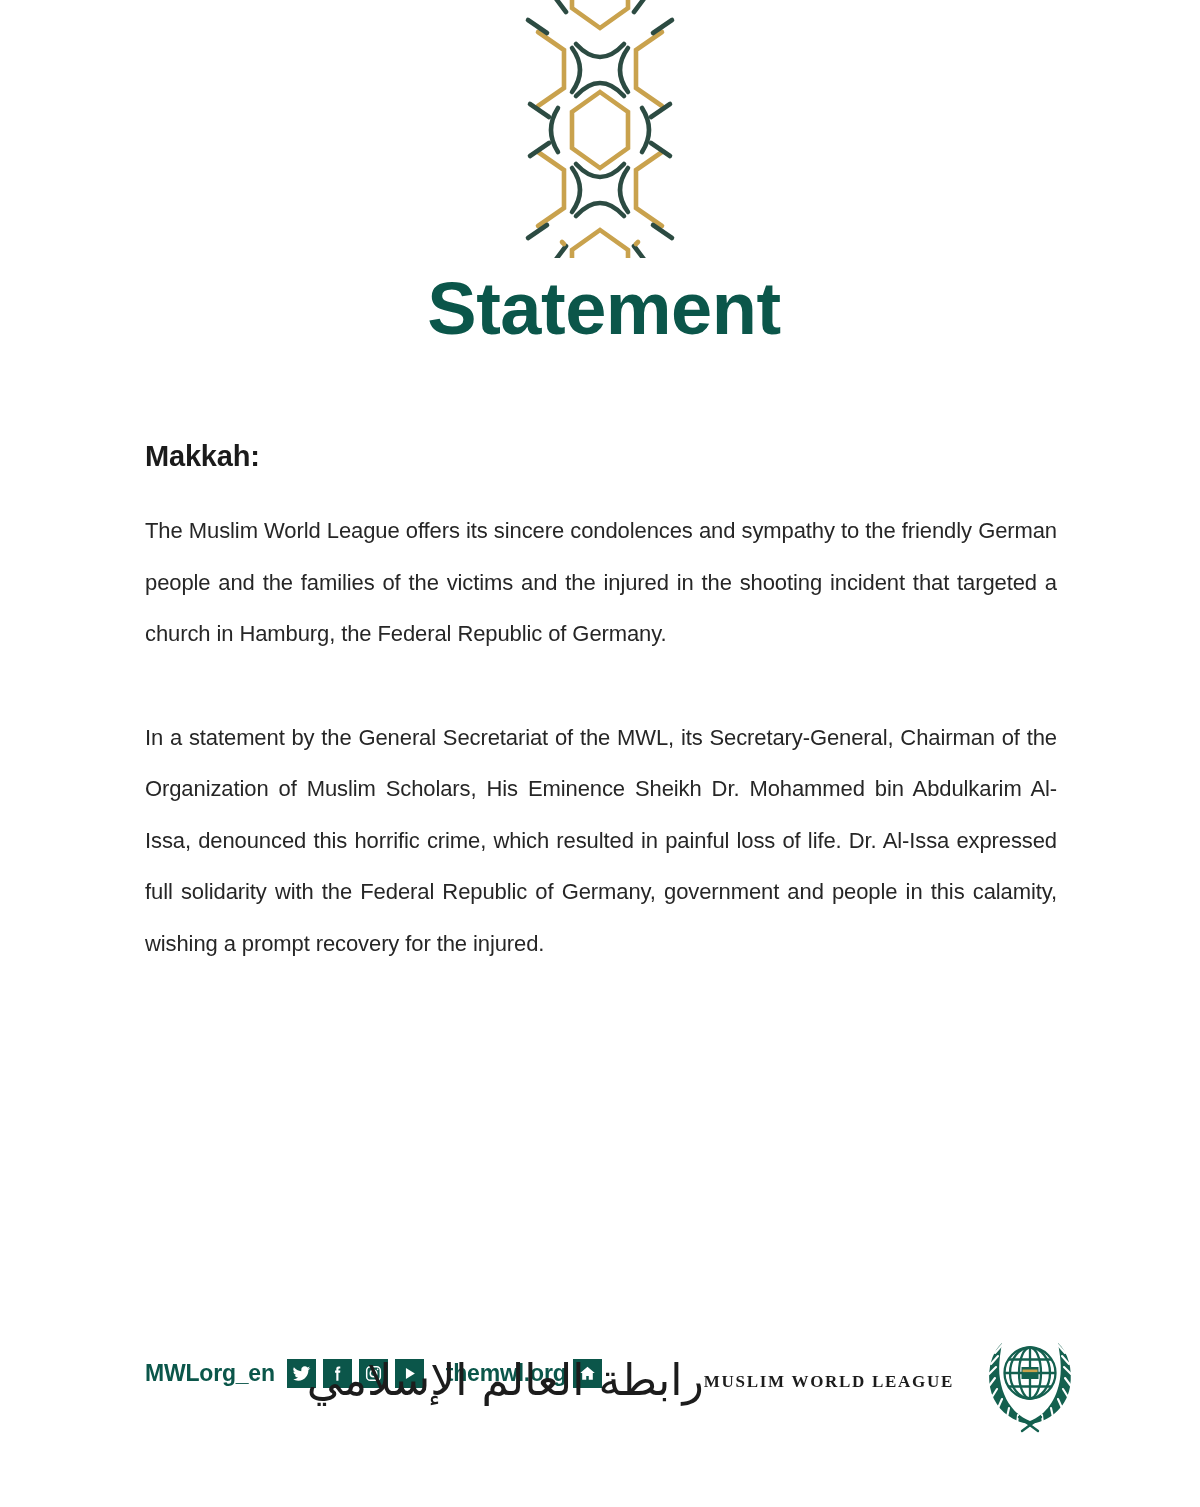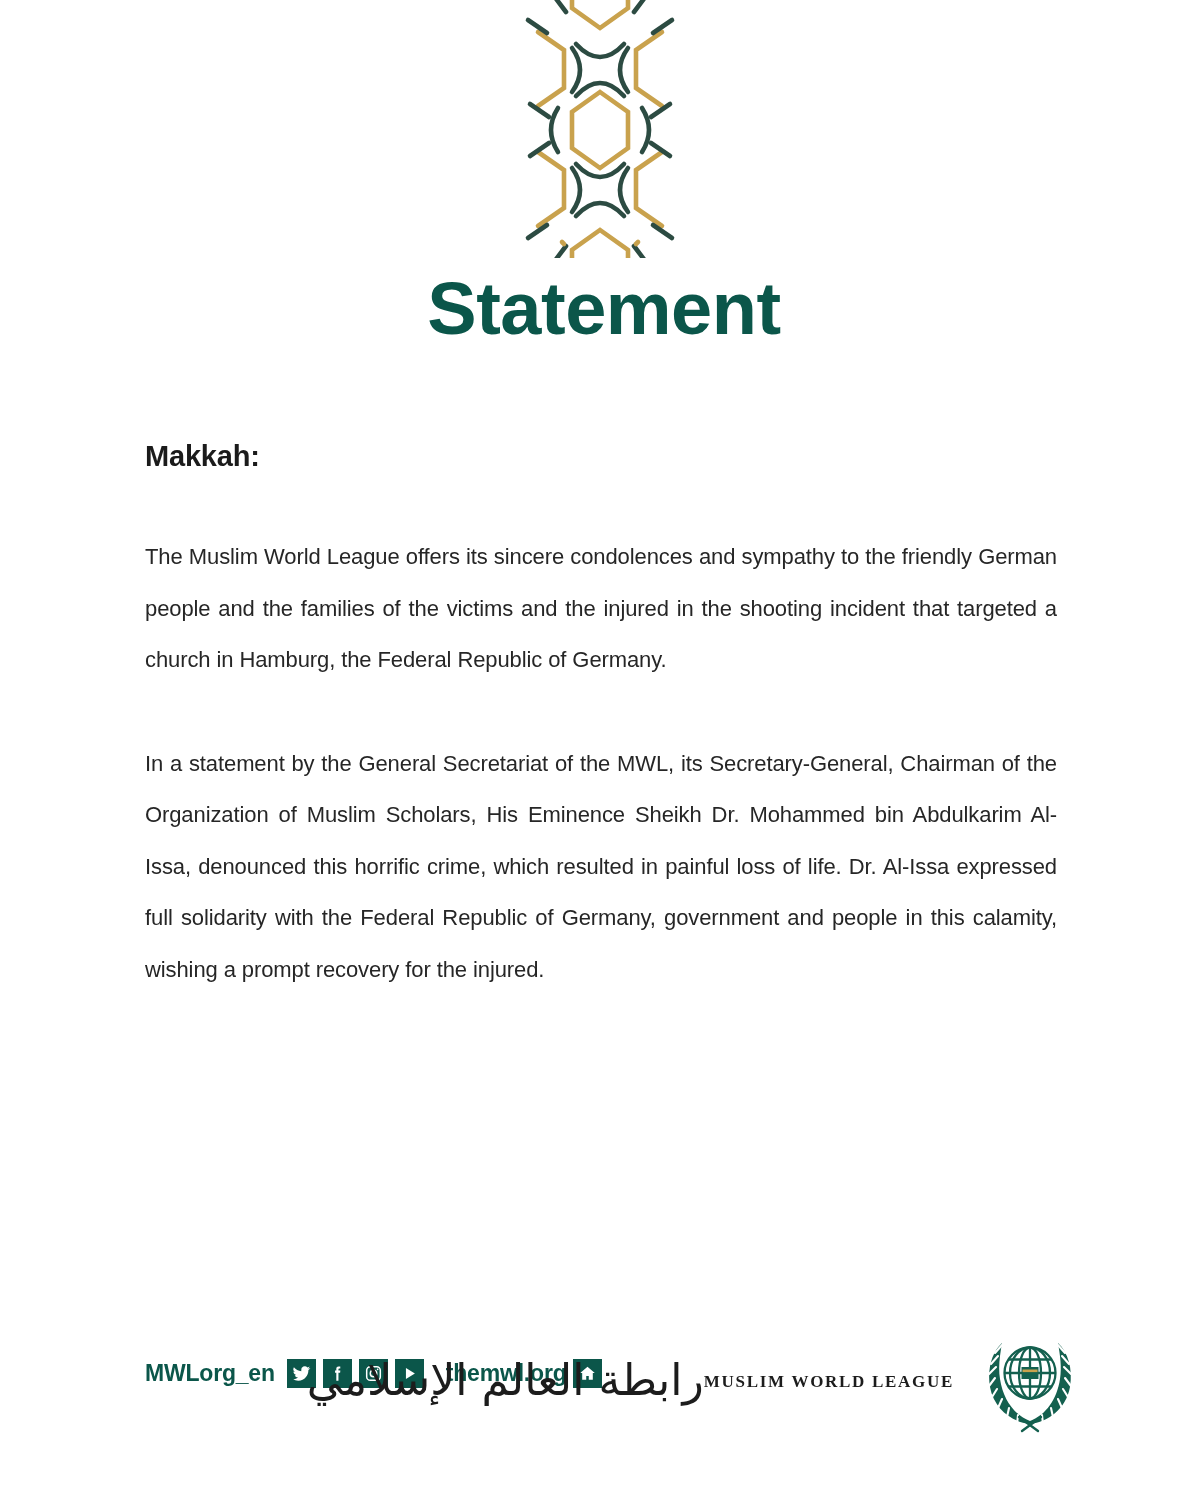--- a/index.html
+++ b/index.html
@@ -45,21 +45,21 @@
     left: 145px;
     top: 440px;
     width: 912px;
   }
 
   .dateline {
     font-size: 29px;
     font-weight: 700;
     color: #1b1b1b;
     letter-spacing: -0.2px;
-    margin-bottom: 58px;
+    margin-bottom: 32px;
   }
 
   .para {
     font-size: 22px;
     line-height: 51.5px;
     color: #262626;
     text-align: justify;
     letter-spacing: -0.1px;
     margin-bottom: 52px;
   }

